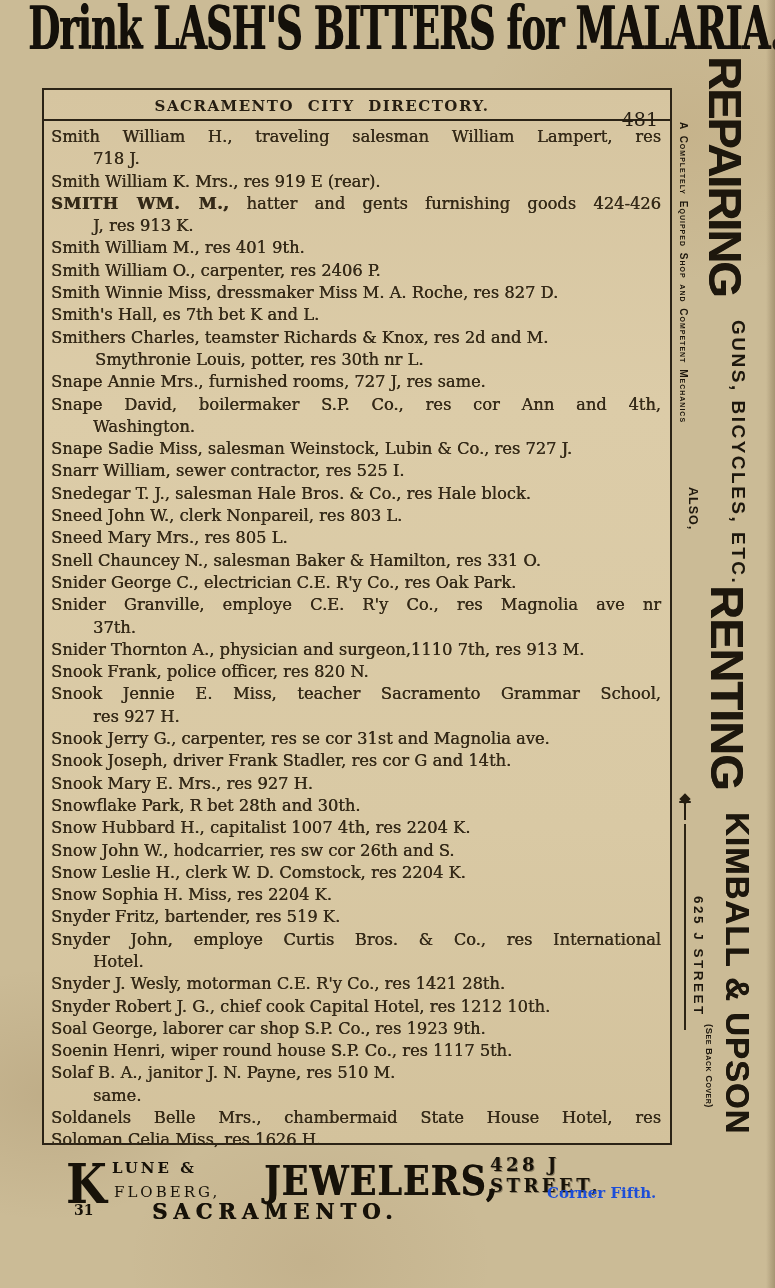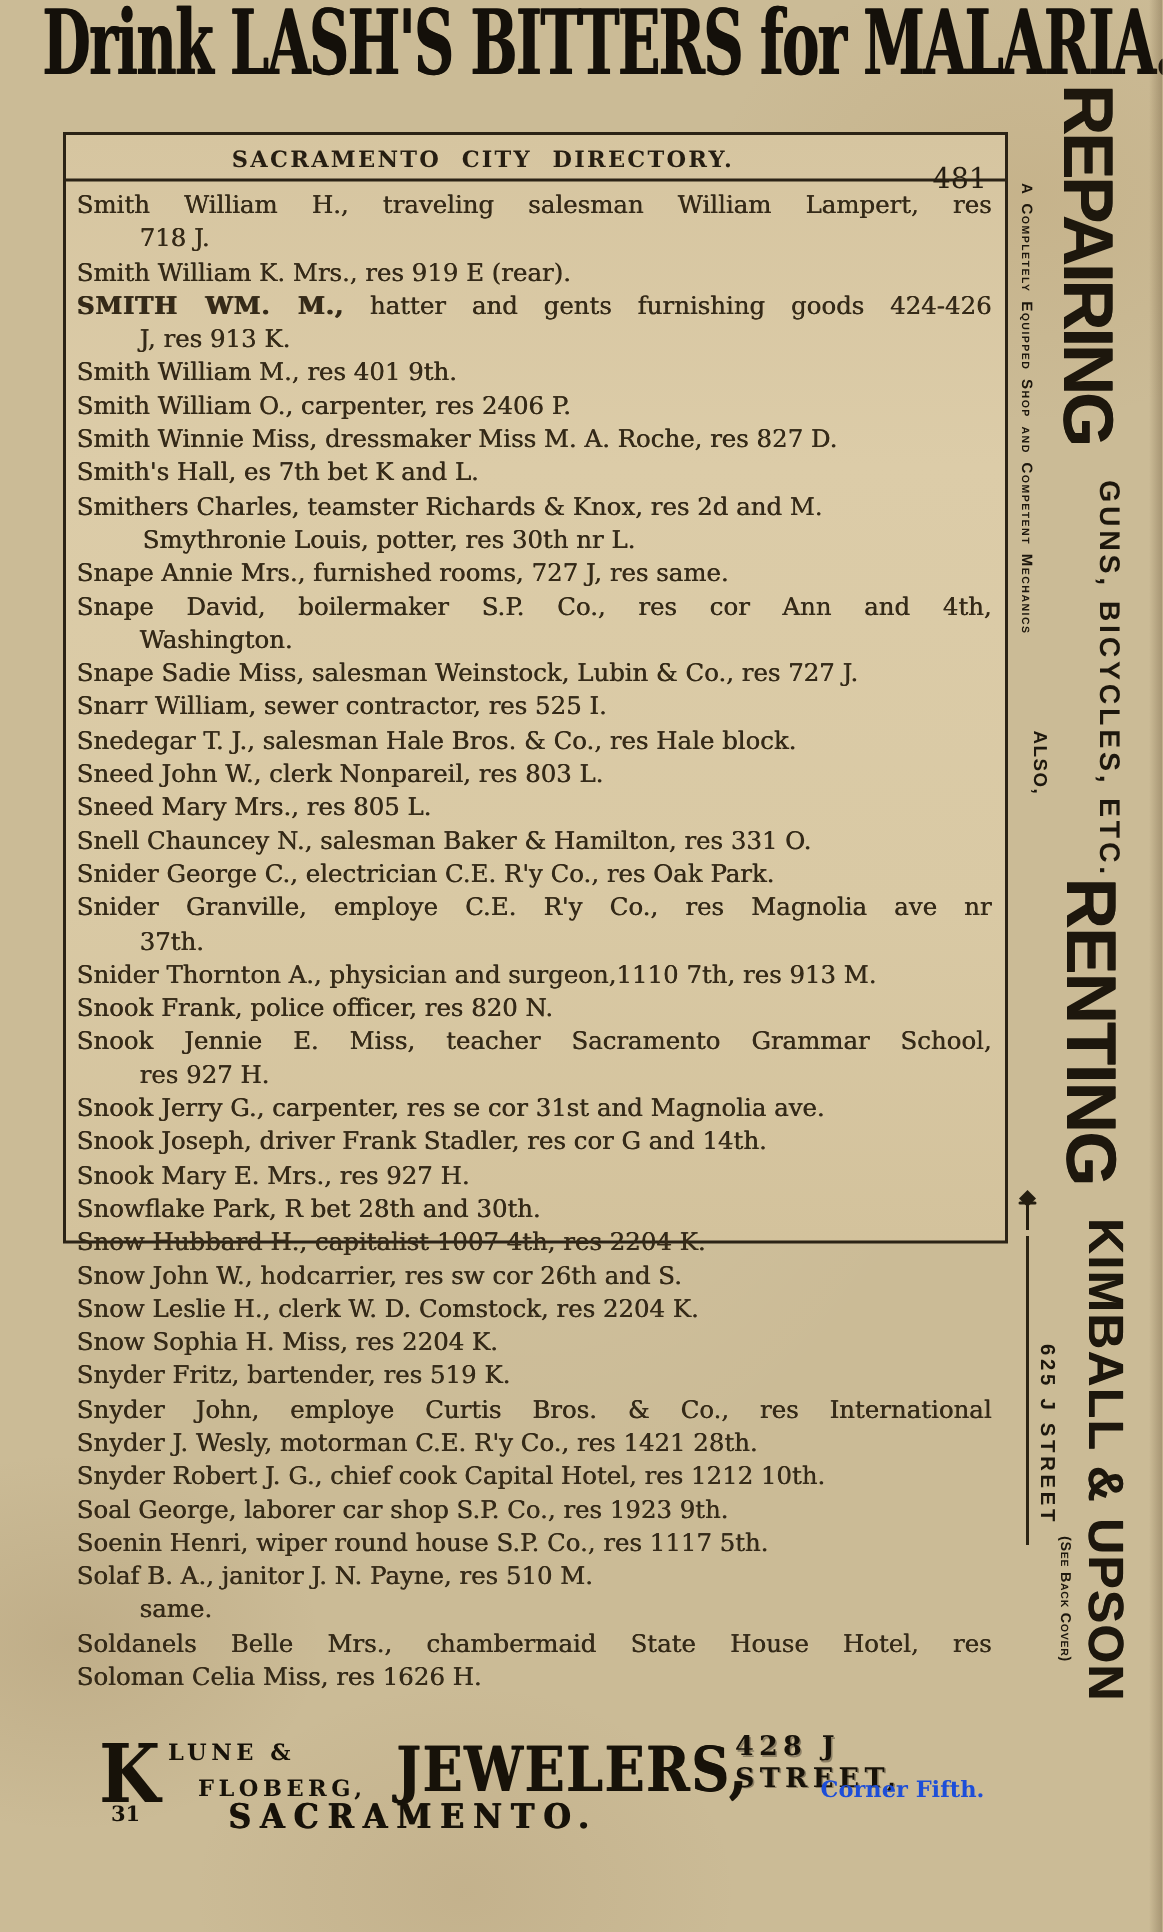--- a/index.html
+++ b/index.html
@@ -42,21 +42,21 @@
     letter-spacing:-1px;
     color:#14100a;
     transform:scaleY(1.62);
     transform-origin:center 22px;
     white-space:nowrap;
     text-shadow:0.6px 0 0 #14100a;
   }
 
   
   .page-box{
-    position:absolute;left:42px;top:88px;width:630px;height:741px;
+    position:absolute;left:42px;top:88px;width:630px;height:1057px;
     border:2px solid #2b2316;
     background:linear-gradient(180deg,#d6c5a0,#dccca8 30%,#d9c9a4 70%,#d3c29c);
   }
   .page-header{
     position:relative;height:31px;border-bottom:2px solid #2b2316;
   }
   .page-header .title{
     position:absolute;left:0;right:70px;top:7px;text-align:center;
     font-size:15px;font-weight:bold;letter-spacing:1.5px;word-spacing:7px;
     color:var(--ink);
@@ -112,21 +112,21 @@
   }
 
   
   .bottom-ad{position:absolute;left:42px;top:1150px;width:632px;height:105px;}
   .k-initial{
     position:absolute;left:24px;top:2px;
     font-size:47px;font-weight:bold;font-family:"DejaVu Serif",serif;
     transform:scaleY(1.15);transform-origin:top left;color:#171209;
   }
   .firm-l1{position:absolute;left:70px;top:9px;font-size:15px;font-weight:bold;letter-spacing:3px;color:#171209;}
-  .firm-l2{position:absolute;left:90px;top:33px;font-size:15px;font-weight:bold;letter-spacing:3px;color:#171209;}
+  .firm-l2{position:absolute;left:72px;top:33px;font-size:15px;font-weight:normal;letter-spacing:3px;color:#171209;}
   .jewelers{
     position:absolute;left:222px;top:6px;
     font-size:35px;font-weight:bold;font-family:"DejaVu Serif",serif;
     letter-spacing:1px;transform:scaleY(1.18);transform-origin:top left;color:#171209;
     text-shadow:0.5px 0 0 currentColor;
   }
   .street428{
     position:absolute;left:448px;top:4px;
     font-size:18px;font-weight:bold;letter-spacing:3.5px;color:#171209;
     font-family:"DejaVu Serif",serif;text-shadow:1px 1px 0 rgba(23,18,9,.35);
@@ -246,20 +246,21 @@
         <div class="line">Snow Leslie H., clerk W. D. Comstock, res 2204 K.</div>
       </div>
       <div class="entry">
         <div class="line">Snow Sophia H. Miss, res 2204 K.</div>
       </div>
       <div class="entry">
         <div class="line">Snyder Fritz, bartender, res 519 K.</div>
       </div>
       <div class="entry">
         <div class="line just">Snyder John, employe Curtis Bros. &amp; Co., res International</div>
+        <div class="line cont">Hotel.</div>
       </div>
       <div class="entry">
         <div class="line">Snyder J. Wesly, motorman C.E. R'y Co., res 1421 28th.</div>
       </div>
       <div class="entry">
         <div class="line">Snyder Robert J. G., chief cook Capital Hotel, res 1212 10th.</div>
       </div>
       <div class="entry">
         <div class="line">Soal George, laborer car shop S.P. Co., res 1923 9th.</div>
       </div>

